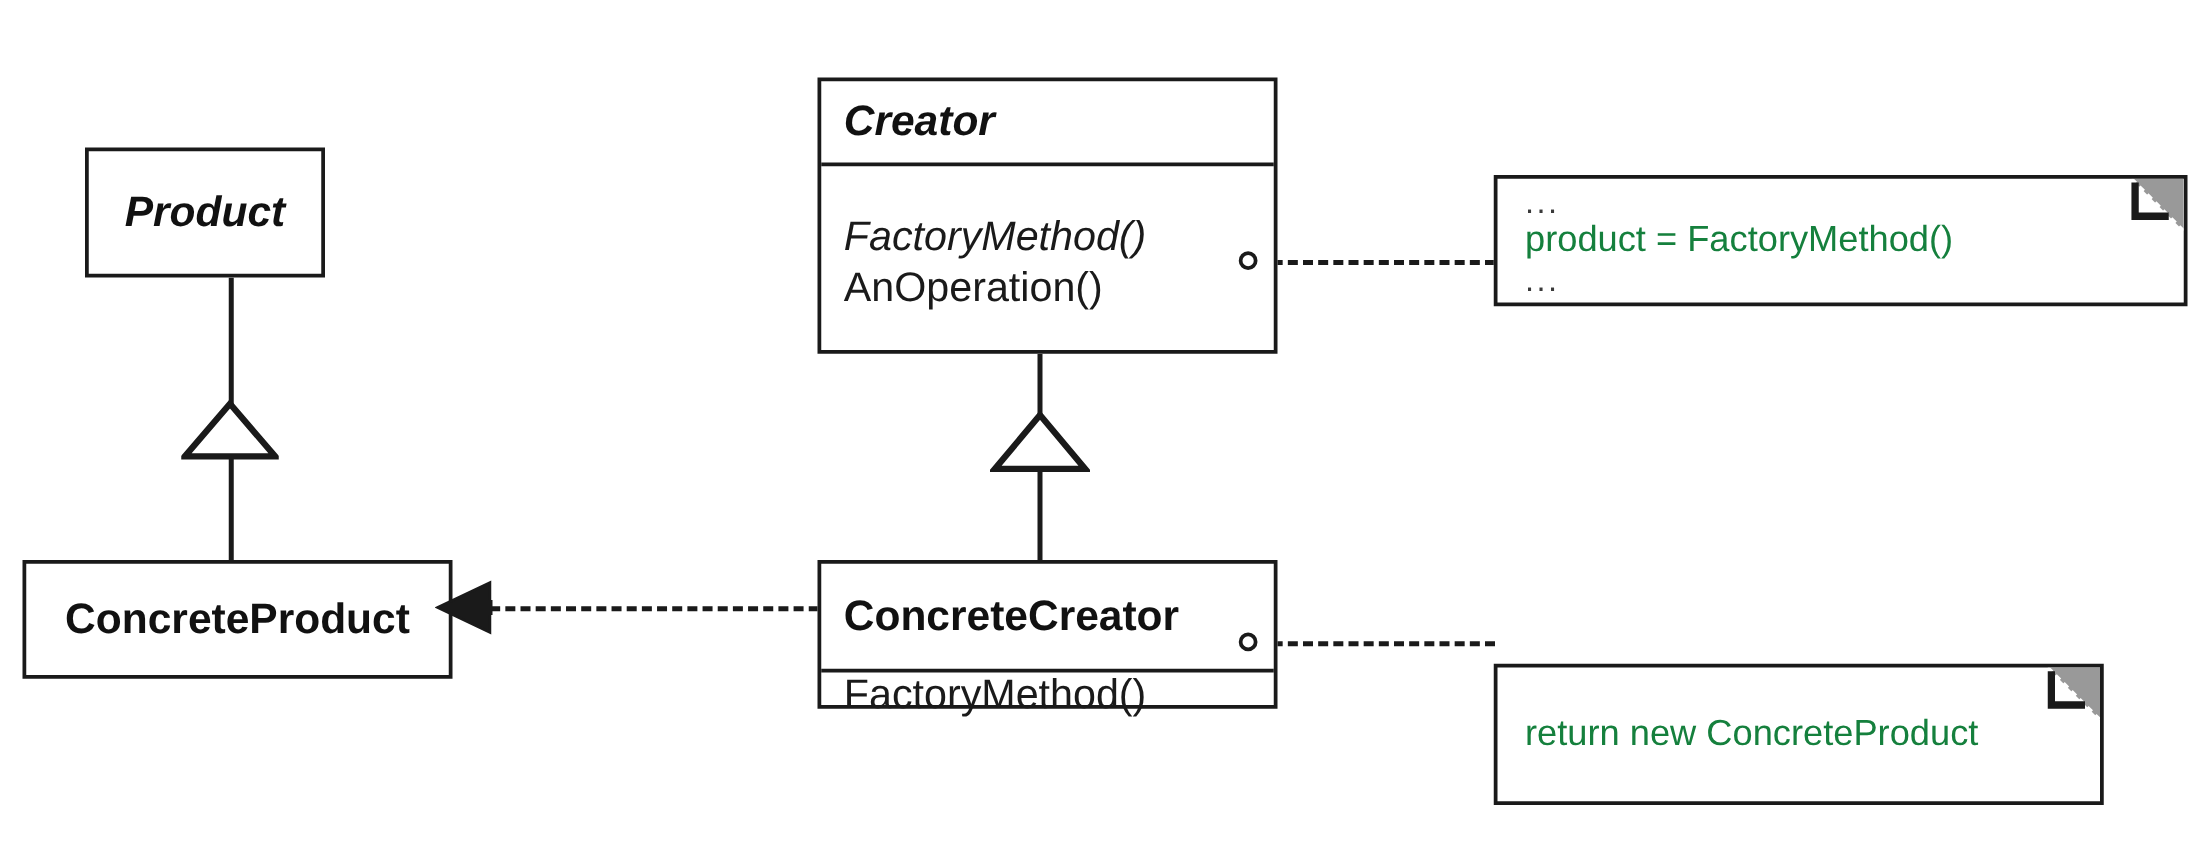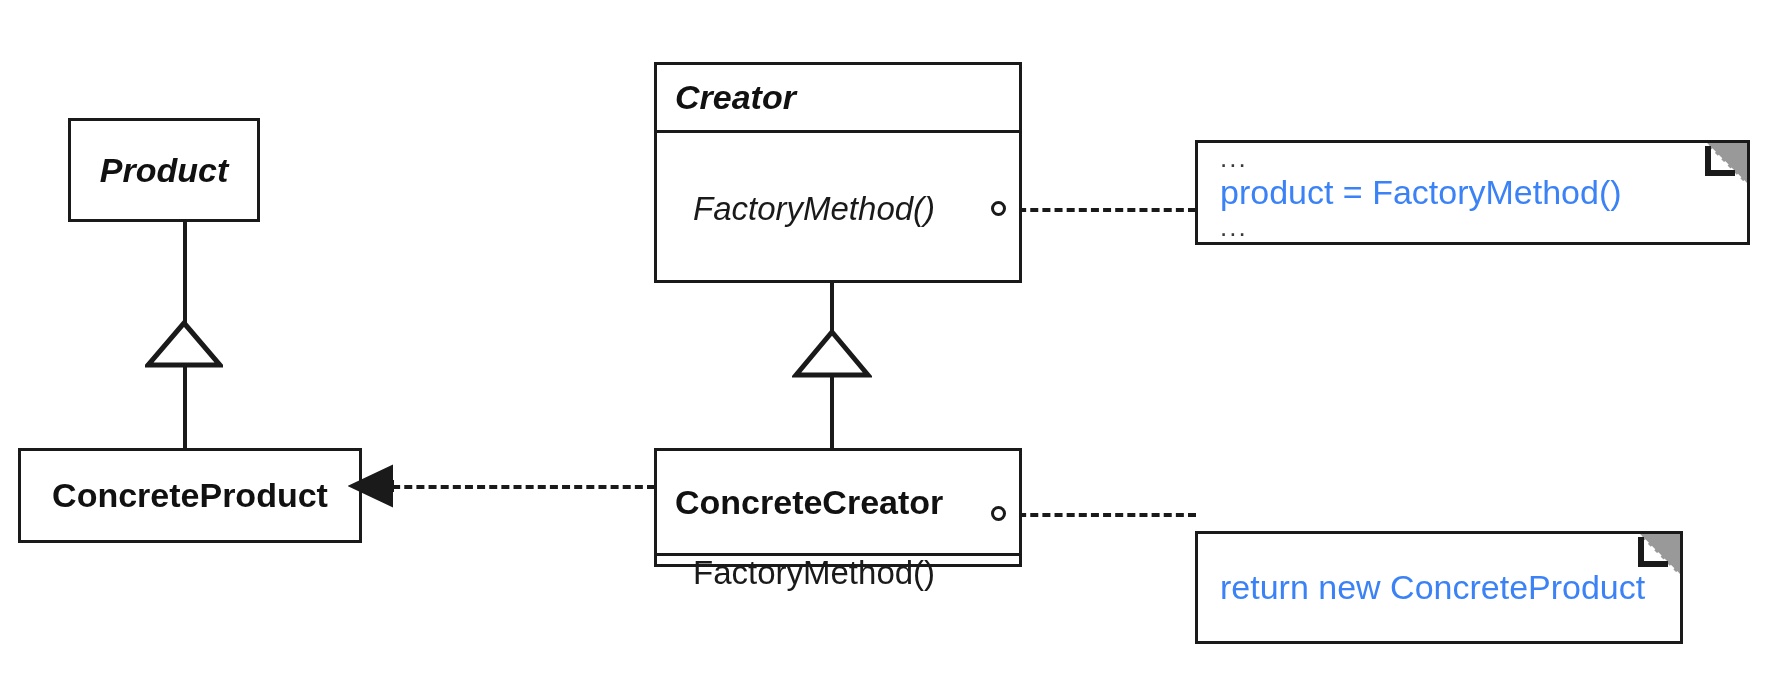--- a/index.html
+++ b/index.html
@@ -38,21 +38,21 @@
     border-top: 3px solid #1a1a1a;
   }
   .name-center {
     text-align: center;
   }
   .name-left {
     text-align: left;
     padding-left: 18px;
   }
   .members {
-    padding-left: 36px;
+    padding-left: 18px;
     text-align: left;
   }
   .cls-name {
     font-size: 34px;
     line-height: 1.18;
     color: #111111;
     white-space: nowrap;
   }
   .abstract-name {
     font-style: italic;
@@ -85,23 +85,23 @@
     position: relative;
     width: 100%;
     height: 100%;
     display: flex;
     flex-direction: column;
     justify-content: center;
     padding-left: 22px;
     box-sizing: border-box;
   }
   .note-line {
-    font-size: 34px;
+    font-size: 29px;
     line-height: 1.25;
-    color: #3b82f6;
+    color: #15803d;
     white-space: nowrap;
   }
   .note-line.ellipsis {
     font-size: 26px;
     letter-spacing: 2px;
     color: #3a3a3a;
     line-height: 1.0;
   }
   .fold {
     position: absolute;
@@ -172,25 +172,26 @@
     <polygon points="40,3 76,46 4,46" fill="#ffffff" stroke="#1a1a1a" stroke-width="5" stroke-linejoin="miter"></polygon>
   </svg>
   <div class="vline" style="left:830px; top:375px; height:75px;"></div>
 
   <div class="umlbox" style="left:654px; top:62px; width:368px; height:221px;">
     <div class="compartment name-left" style="height:65px;">
       <div class="cls-name abstract-name">Creator</div>
     </div>
     <div class="compartment divided members" style="height:156px;">
       <div class="member abstract-member">FactoryMethod()</div>
+      <div class="member">AnOperation()</div>
     </div>
   </div>
 
   <div class="umlbox" style="left:654px; top:448px; width:368px; height:119px;">
-    <div class="compartment name-left" style="height:102px;">
+    <div class="compartment name-left" style="height:84px;">
       <div class="cls-name concrete-name">ConcreteCreator</div>
     </div>
     <div class="compartment divided members" style="height:37px;">
       <div class="member">FactoryMethod()</div>
     </div>
   </div>
 
   <div class="hline-dashed" style="left:380px; top:485px; width:275px;"></div>
   <svg class="arrowhead" style="left:348px; top:464px; width:48px; height:44px;" viewBox="0 0 48 44">
     <polygon points="2,22 44,2 44,42" fill="#1a1a1a" stroke="#1a1a1a" stroke-width="2"></polygon>

